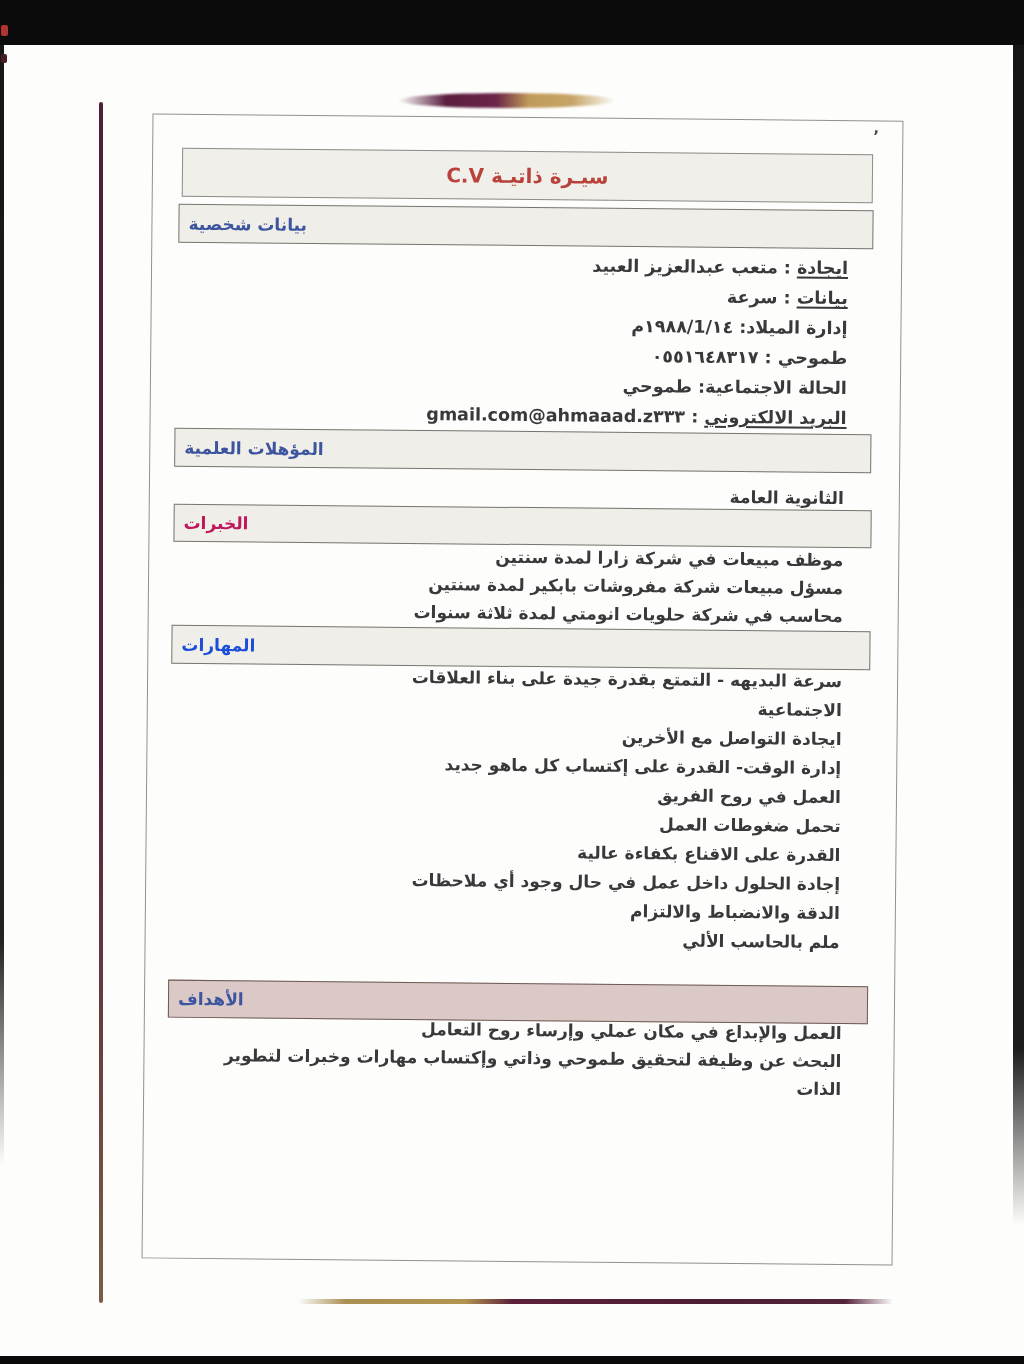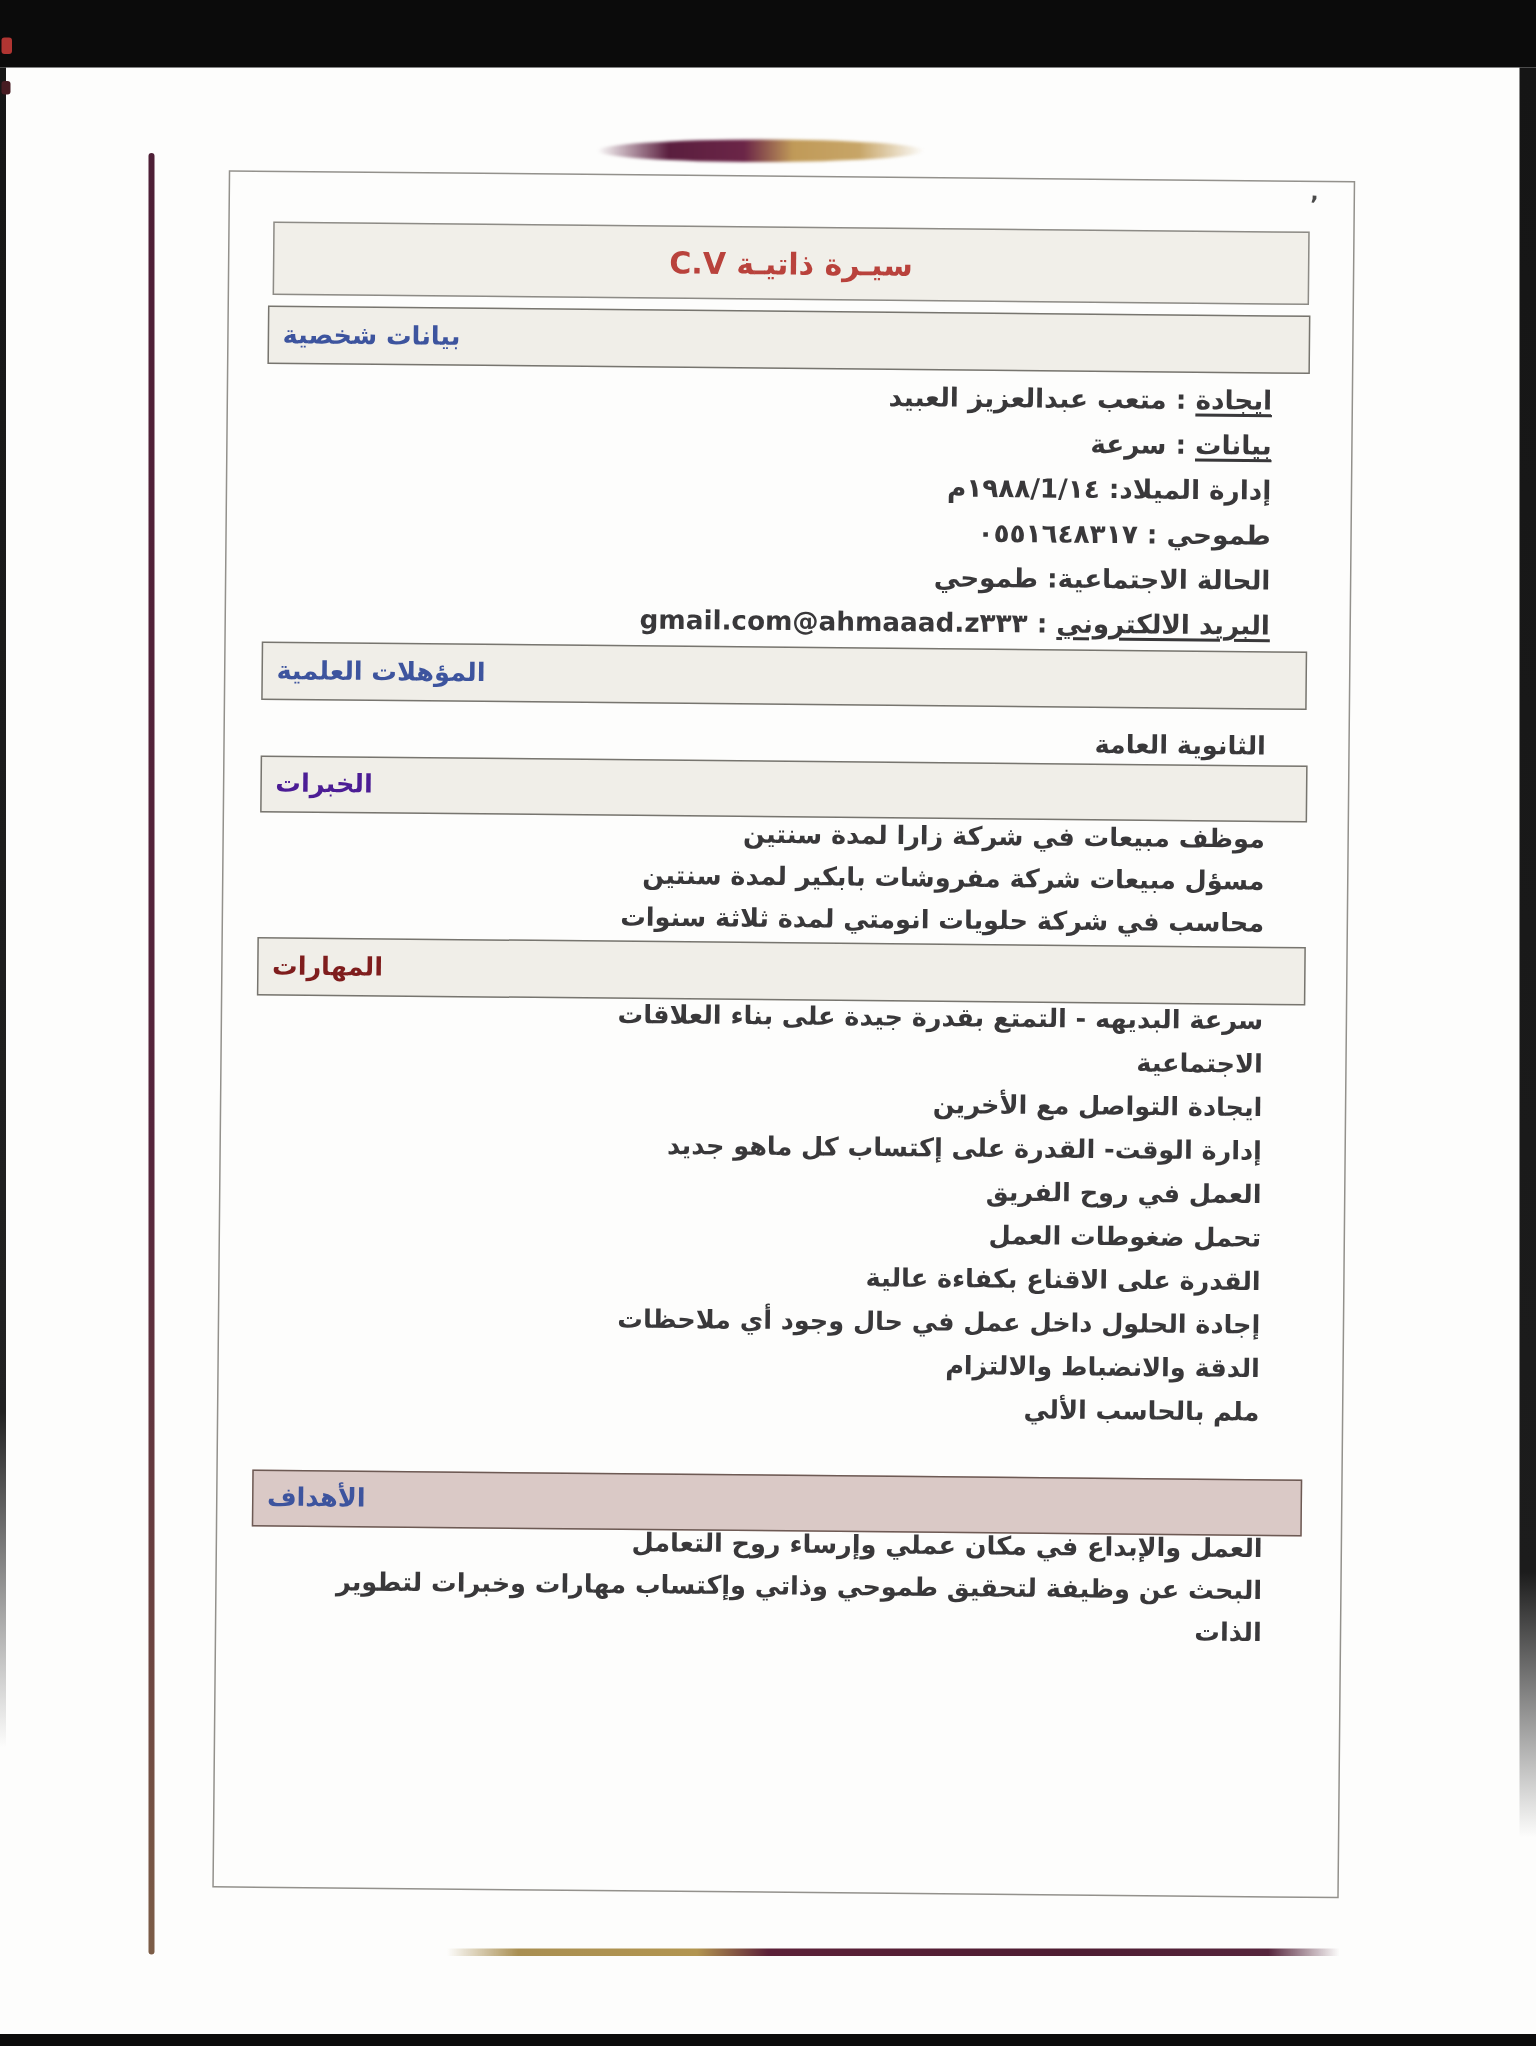--- a/index.html
+++ b/index.html
@@ -92,31 +92,31 @@
 
     <div class="bar bar-qual">
       <div class="h" style="color:#3d549e">المؤهلات العلمية</div>
     </div>
 
     <div class="textblock edu" style="color:#39383a">
       <div>الثانوية العامة</div>
     </div>
 
     <div class="bar bar-exp">
-      <div class="h" style="color:#4c1d95">الخبرات</div>
+      <div class="h" style="color:#be185d">الخبرات</div>
     </div>
 
     <div class="textblock exps" style="color:#39383a">
       <div>موظف مبيعات في شركة زارا لمدة سنتين</div>
       <div>مسؤل مبيعات شركة مفروشات بابكير لمدة سنتين</div>
       <div>محاسب في شركة حلويات انومتي لمدة ثلاثة سنوات</div>
     </div>
 
     <div class="bar bar-skills">
-      <div class="h" style="color:#7f1d1d">المهارات</div>
+      <div class="h" style="color:#1d4ed8">المهارات</div>
     </div>
 
     <div class="textblock skills" style="color:#39383a">
       <div>سرعة البديهه  - التمتع بقدرة جيدة على بناء العلاقات الاجتماعية</div>
       <div>ايجادة التواصل مع الأخرين</div>
       <div>إدارة الوقت- القدرة على إكتساب كل ماهو جديد</div>
       <div>العمل في روح الفريق</div>
       <div>تحمل ضغوطات العمل</div>
       <div>القدرة على الاقناع بكفاءة عالية</div>
       <div>إجادة الحلول داخل عمل في حال وجود أي ملاحظات</div>

